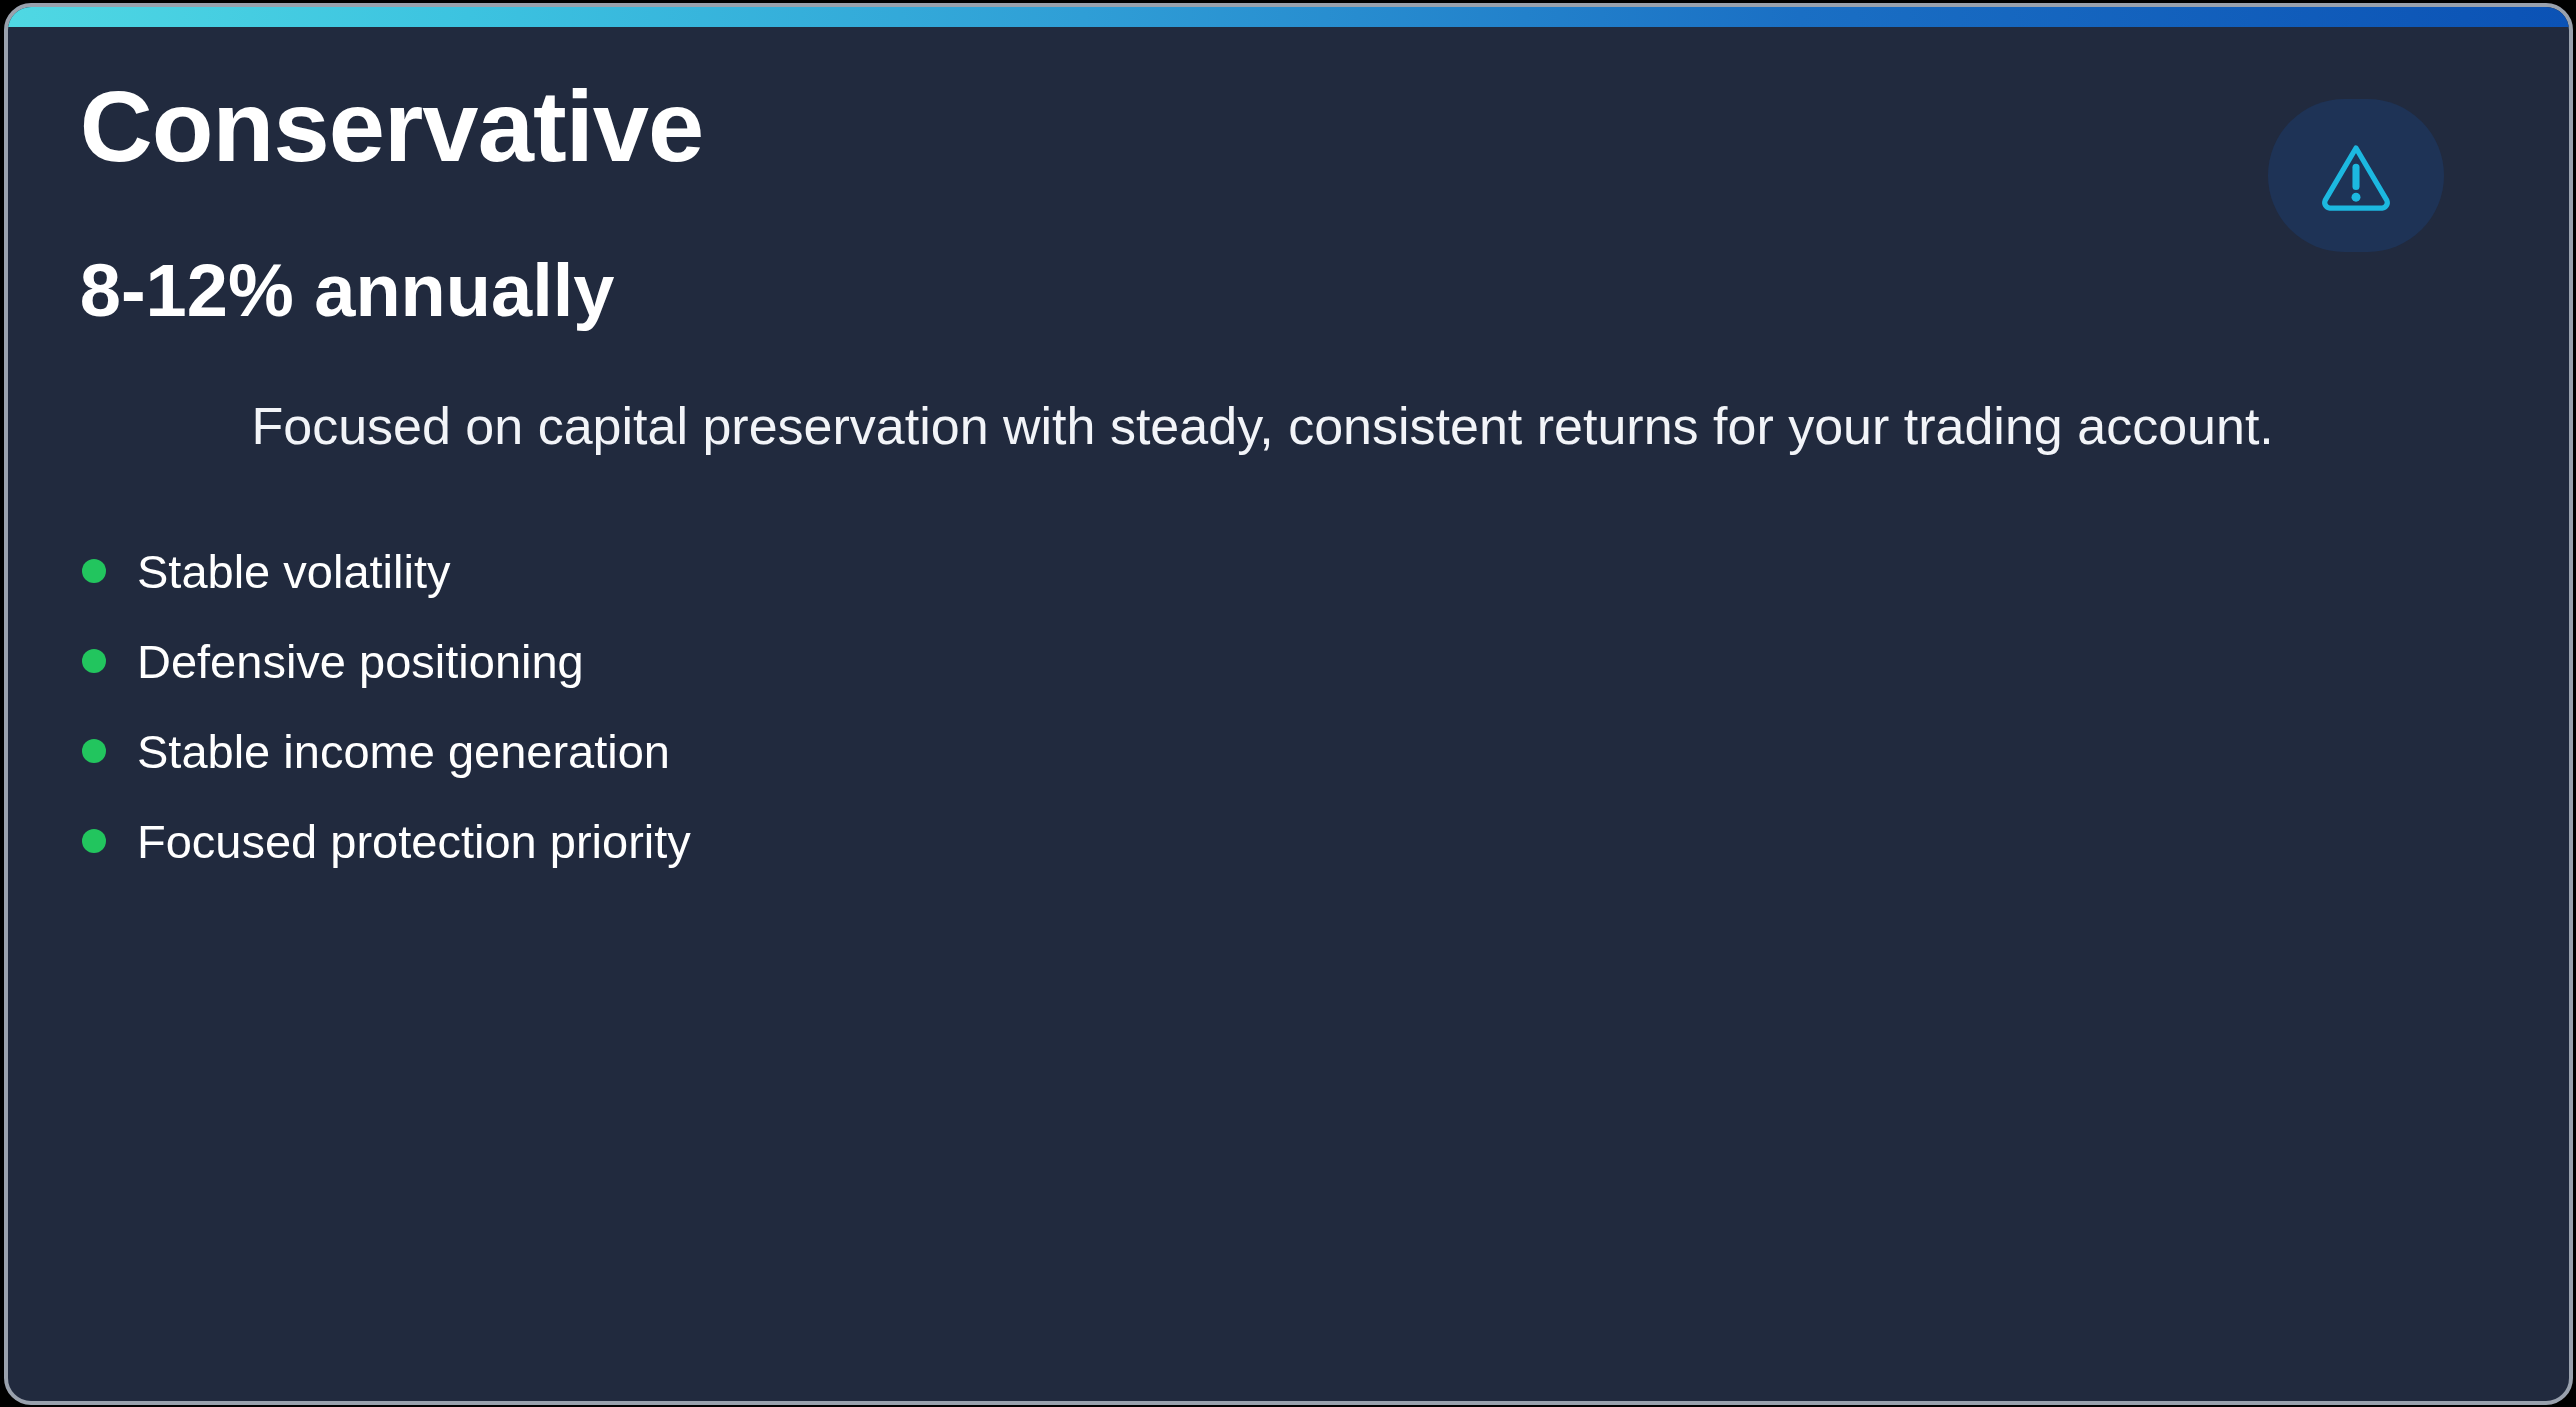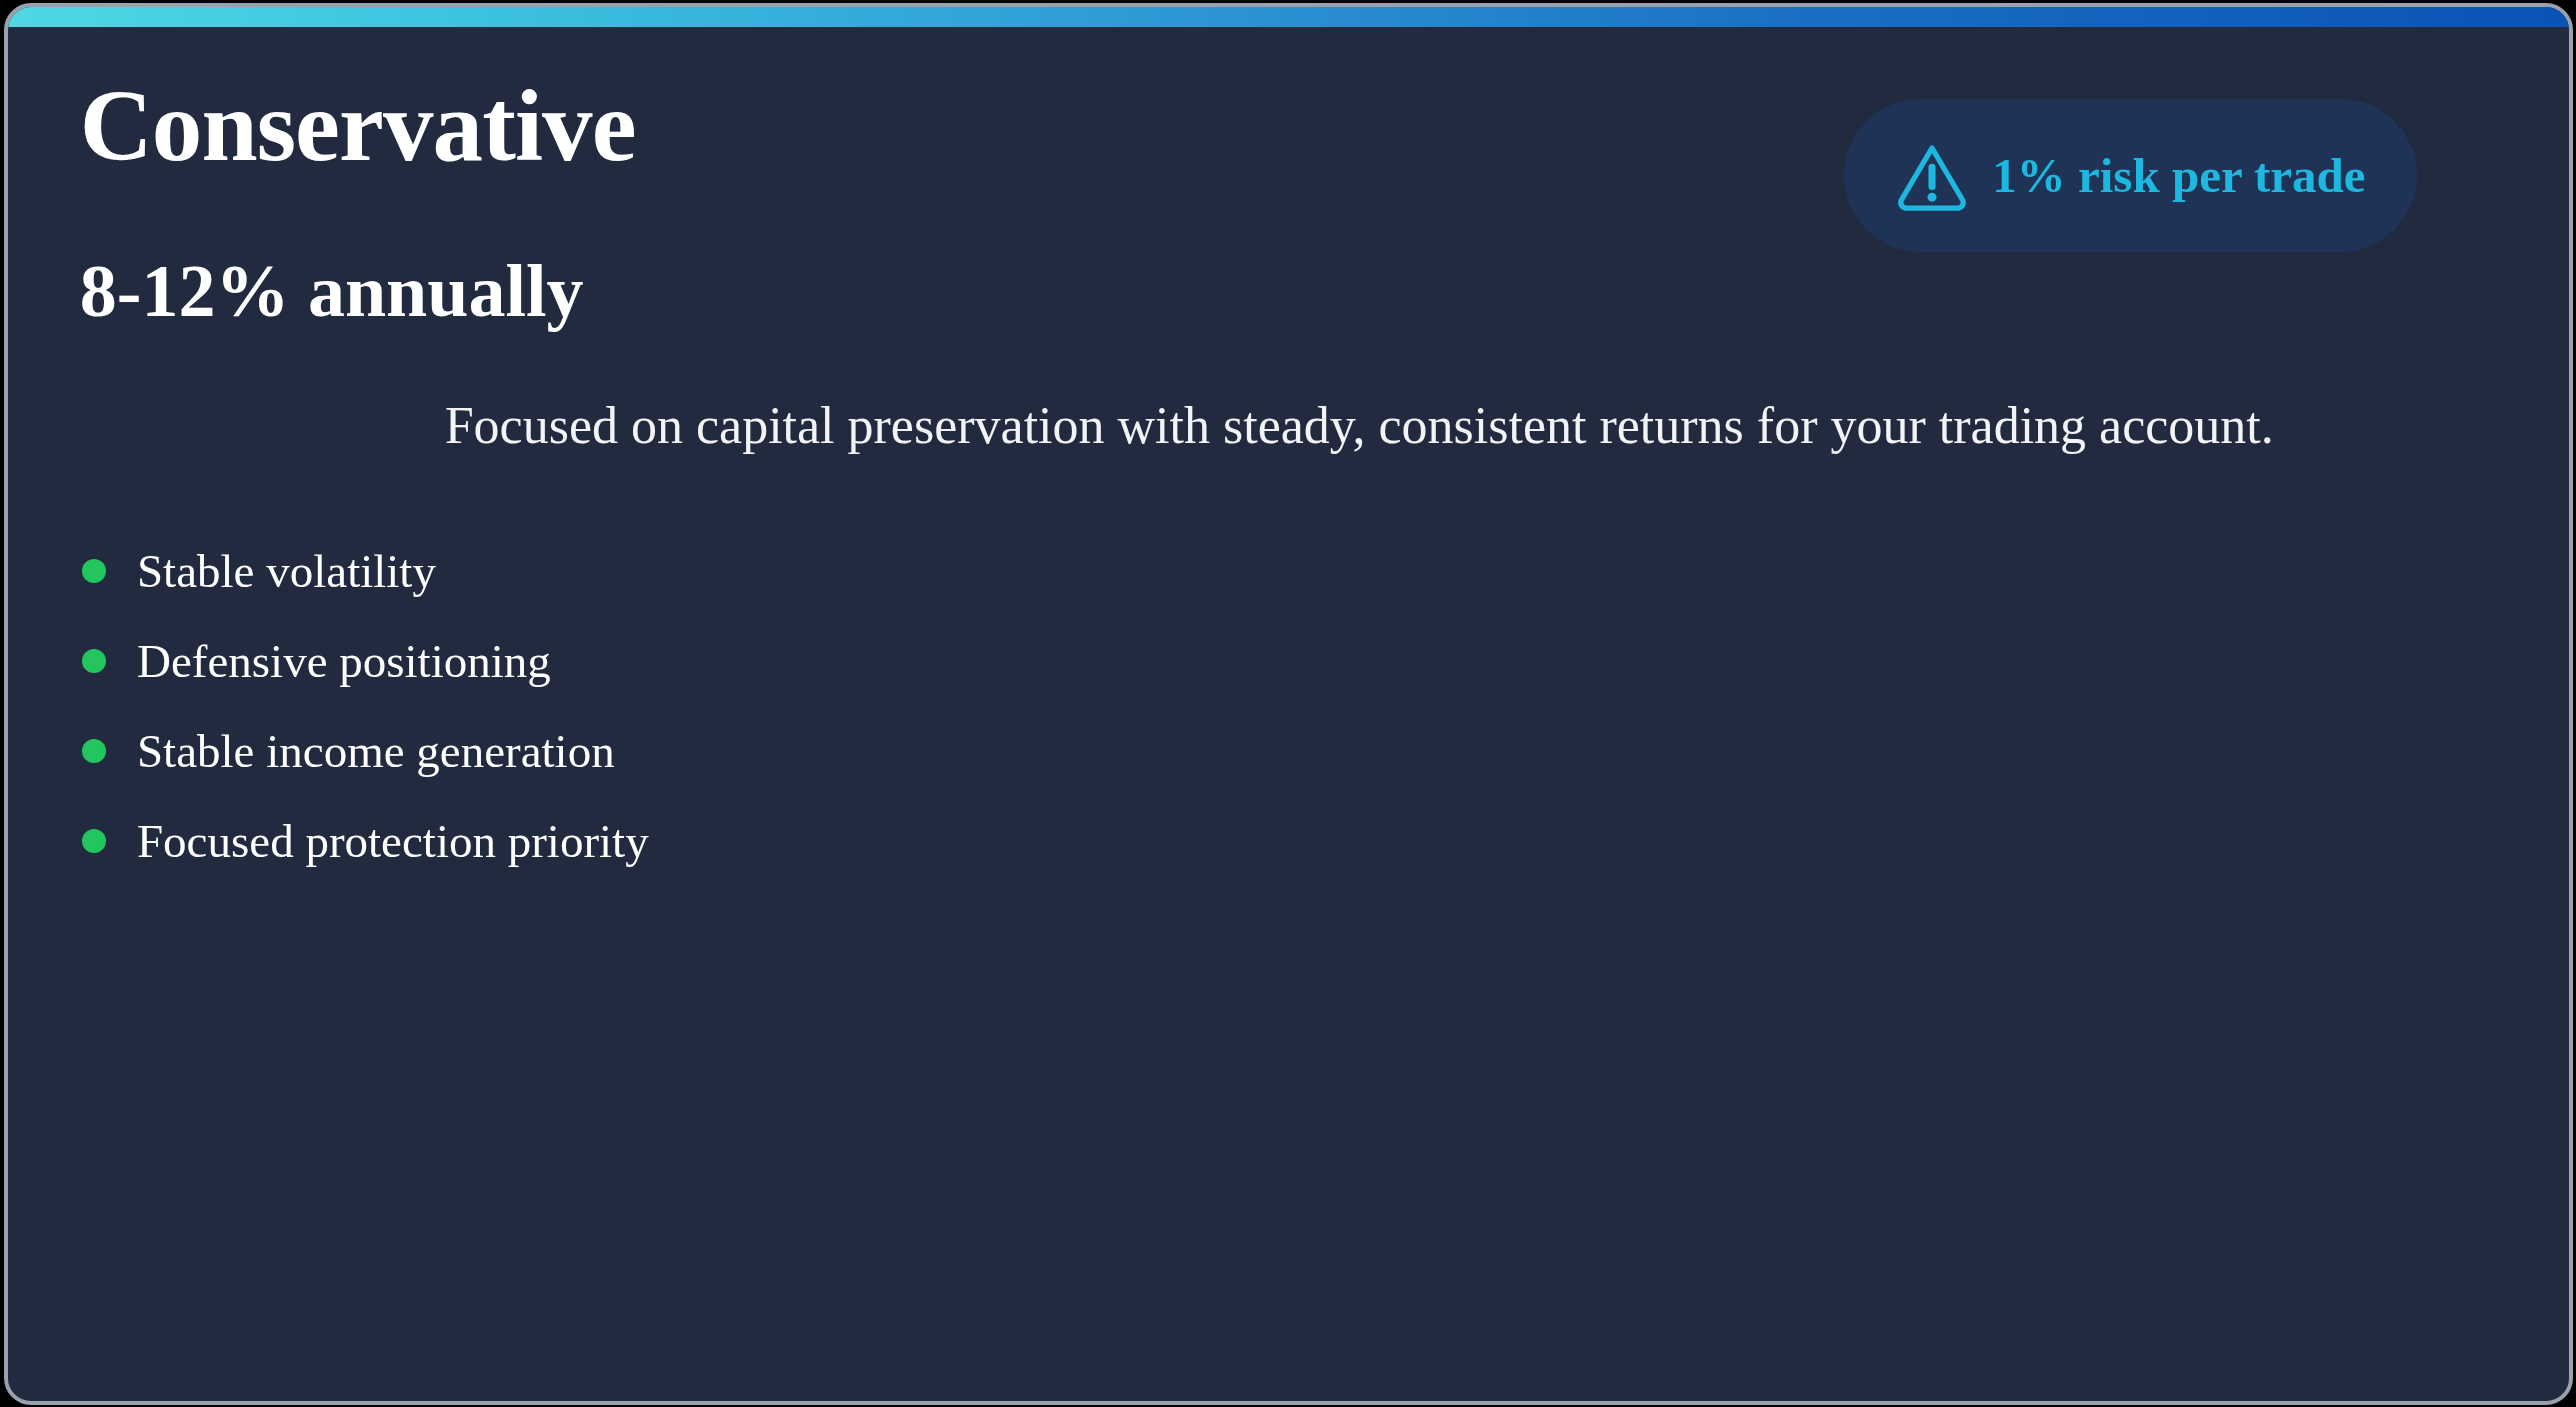--- a/index.html
+++ b/index.html
@@ -35,22 +35,21 @@
     border-top-left-radius: 22.6px;
     border-top-right-radius: 22.6px;
   }
 
   #card-body {
     position: absolute;
     left: 0;
     top: 20px;
     right: 0;
     bottom: 0;
-    padding: 43px 65px 0 65px;
-    font-family: Liberation Serif, serif;
+    padding: 43px 38px 0 65px;
   }
 
   
   #header-row {
     position: relative;
     height: 176px;
   }
 
   #page-title {
     position: absolute;
@@ -156,21 +155,20 @@
     <div id="header-row">
 
       <h1 id="page-title">Conservative</h1>
 
       <div id="risk-badge">
         <svg id="warning-icon" viewBox="0 0 48 48">
           <path d="M24 6.5 L44 40.5 A3.6 3.6 0 0 1 41 45.5 L7 45.5 A3.6 3.6 0 0 1 4 40.5 Z" fill="none" stroke="#1cb8e0" stroke-width="3.4" stroke-linejoin="round" stroke-linecap="round"></path>
           <line x1="24" y1="19" x2="24" y2="31.5" stroke="#1cb8e0" stroke-width="4.6" stroke-linecap="round"></line>
           <circle cx="24" cy="38.4" r="2.9" fill="#1cb8e0"></circle>
         </svg>
-        <span id="risk-badge-label">1% risk per trade</span>
       </div>
 
     </div>
 
     <div id="returns-value">8-12% annually</div>
 
     <p id="description">Focused on capital preservation with steady, consistent returns for your trading account.</p>
 
     <ul id="feature-list">
       <li class="feature-item">

